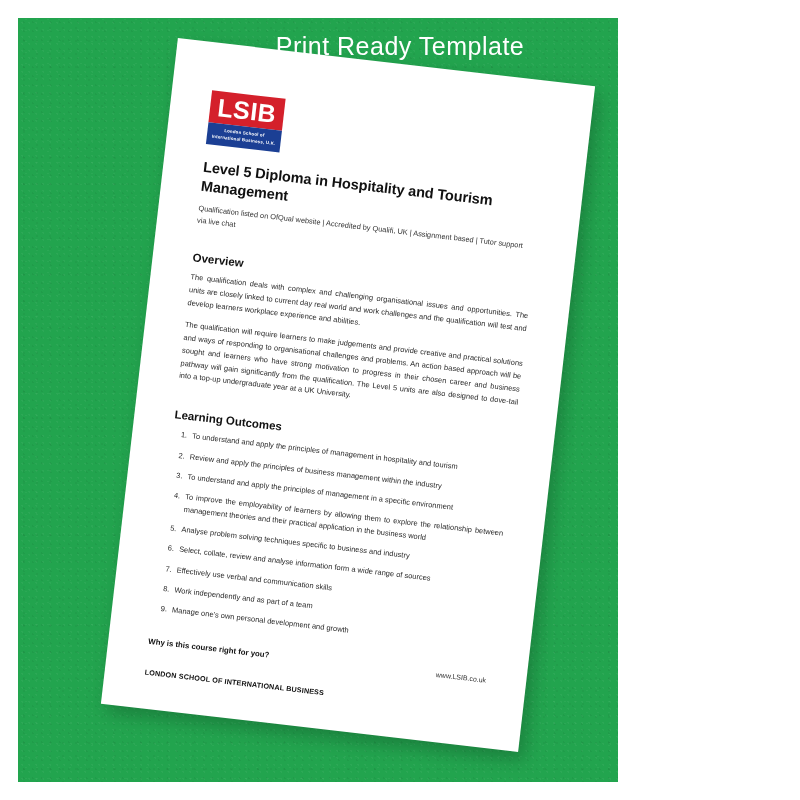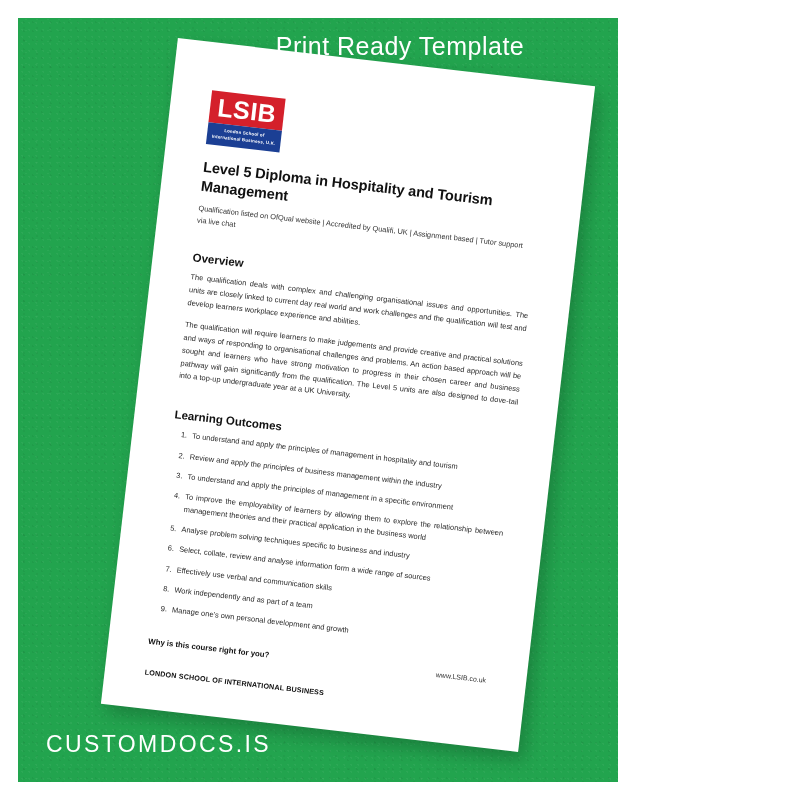--- a/index.html
+++ b/index.html
@@ -255,14 +255,13 @@
 
       <div class="footer-row">
         <div class="footer-q">Why is this course right for you?</div>
         <div class="footer-url">www.LSIB.co.uk</div>
       </div>
       <div class="footer-org">LONDON SCHOOL OF INTERNATIONAL BUSINESS</div>
 
     </div>
   </div>
 
-  <div id="brand">CUSTOMDOCS.IS</div>
 </div>
 
 </body></html>

